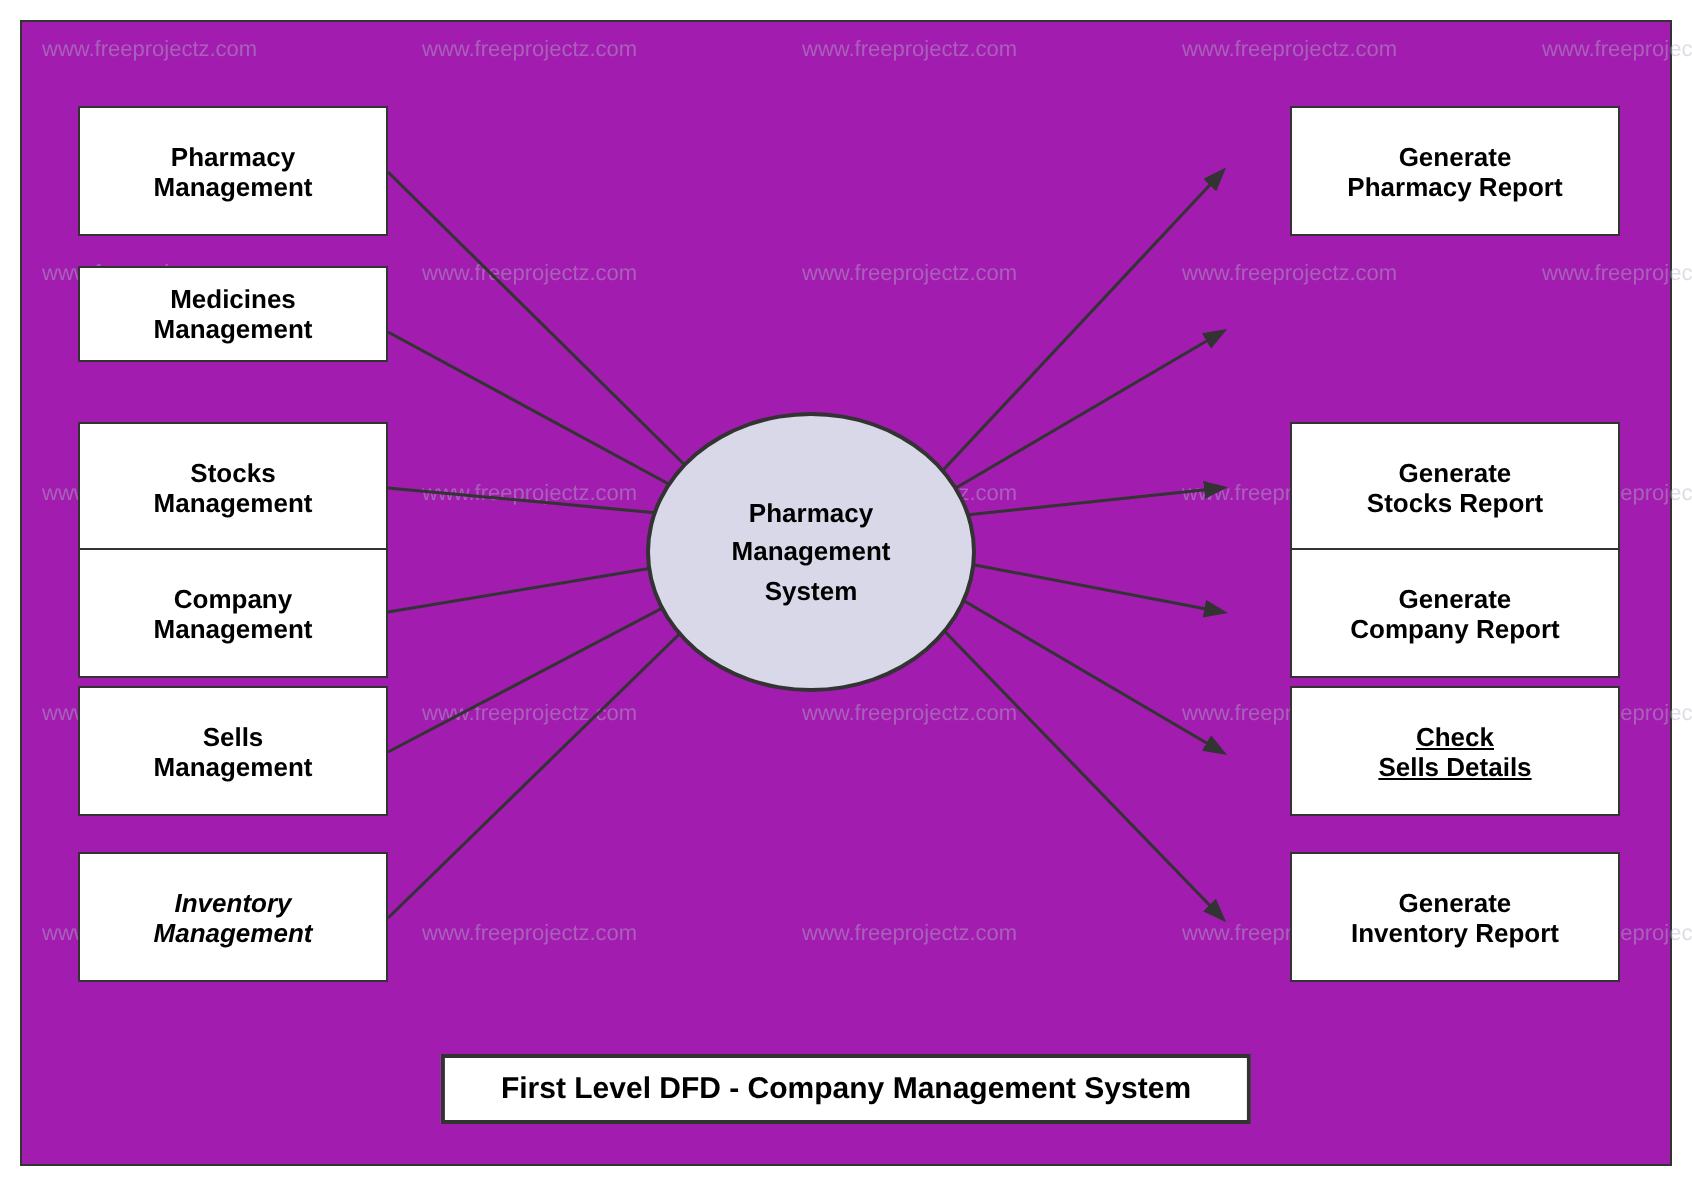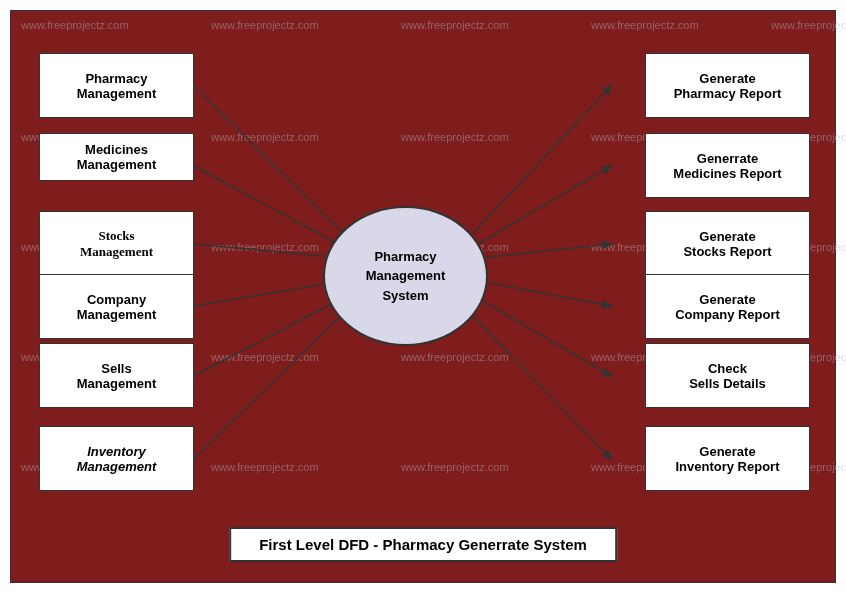--- a/index.html
+++ b/index.html
@@ -19,21 +19,21 @@
       pointer-events: none;
       z-index: 0;
     }
     .diagram-container {
       position: absolute;
       top: 10px;
       left: 10px;
       right: 10px;
       bottom: 10px;
       border: 1.5px solid #333;
-      background: #7f1d1d;
+      background: #a21caf;
     }
     .node-box {
       position: absolute;
       border: 1.5px solid #333;
       background: #fff;
       text-align: center;
       font-size: 13px;
       font-weight: bold;
       display: flex;
       align-items: center;
@@ -146,21 +146,21 @@
     <span style="white-space:pre-line;">Pharmacy
 Management</span>
   </div>
 
   <div class="node-box" style="left:28px;top:122px;width:155px;height:48px;">
     <span style="white-space:pre-line;">Medicines
 Management</span>
   </div>
 
   <div class="node-box" style="left:28px;top:200px;width:155px;height:65px;">
-    <span style="white-space:pre-line;font-family:Liberation Serif, serif;">Stocks
+    <span style="white-space:pre-line;">Stocks
 Management</span>
   </div>
 
   <div class="node-box" style="left:28px;top:263px;width:155px;height:65px;">
     <span style="white-space:pre-line;text-align:center;">Company
 Management</span>
   </div>
 
   <div class="node-box" style="left:28px;top:332px;width:155px;height:65px;">
     <span style="white-space:pre-line;">Sells
@@ -176,41 +176,37 @@
     <span style="white-space:pre-line;text-align:center;line-height:1.5;">Pharmacy
 Management
 System</span>
   </div>
 
   <div class="node-box" style="right:25px;top:42px;width:165px;height:65px;">
     <span style="white-space:pre-line;">Generate
 Pharmacy Report</span>
   </div>
 
-  <div class="node-box" style="right:25px;top:122px;width:165px;height:65px;">
-    <span style="white-space:pre-line;">Generrate
-Medicines Report</span>
-  </div>
 
   <div class="node-box" style="right:25px;top:200px;width:165px;height:65px;">
     <span style="white-space:pre-line;">Generate
 Stocks Report</span>
   </div>
 
   <div class="node-box" style="right:25px;top:263px;width:165px;height:65px;">
     <span style="white-space:pre-line;">Generate
 Company Report</span>
   </div>
 
   <div class="node-box" style="right:25px;top:332px;width:165px;height:65px;">
-    <span style="white-space:pre-line;">Check
+    <span style="white-space:pre-line;text-decoration:underline;">Check
 Sells Details</span>
   </div>
 
   <div class="node-box" style="right:25px;top:415px;width:165px;height:65px;">
     <span style="white-space:pre-line;">Generate
 Inventory Report</span>
   </div>
 
   <div class="diagram-title">
-    <span>First Level DFD - Pharmacy Generrate System</span>
+    <span>First Level DFD - Company Management System</span>
   </div>
 </div>
 
 </body></html>

